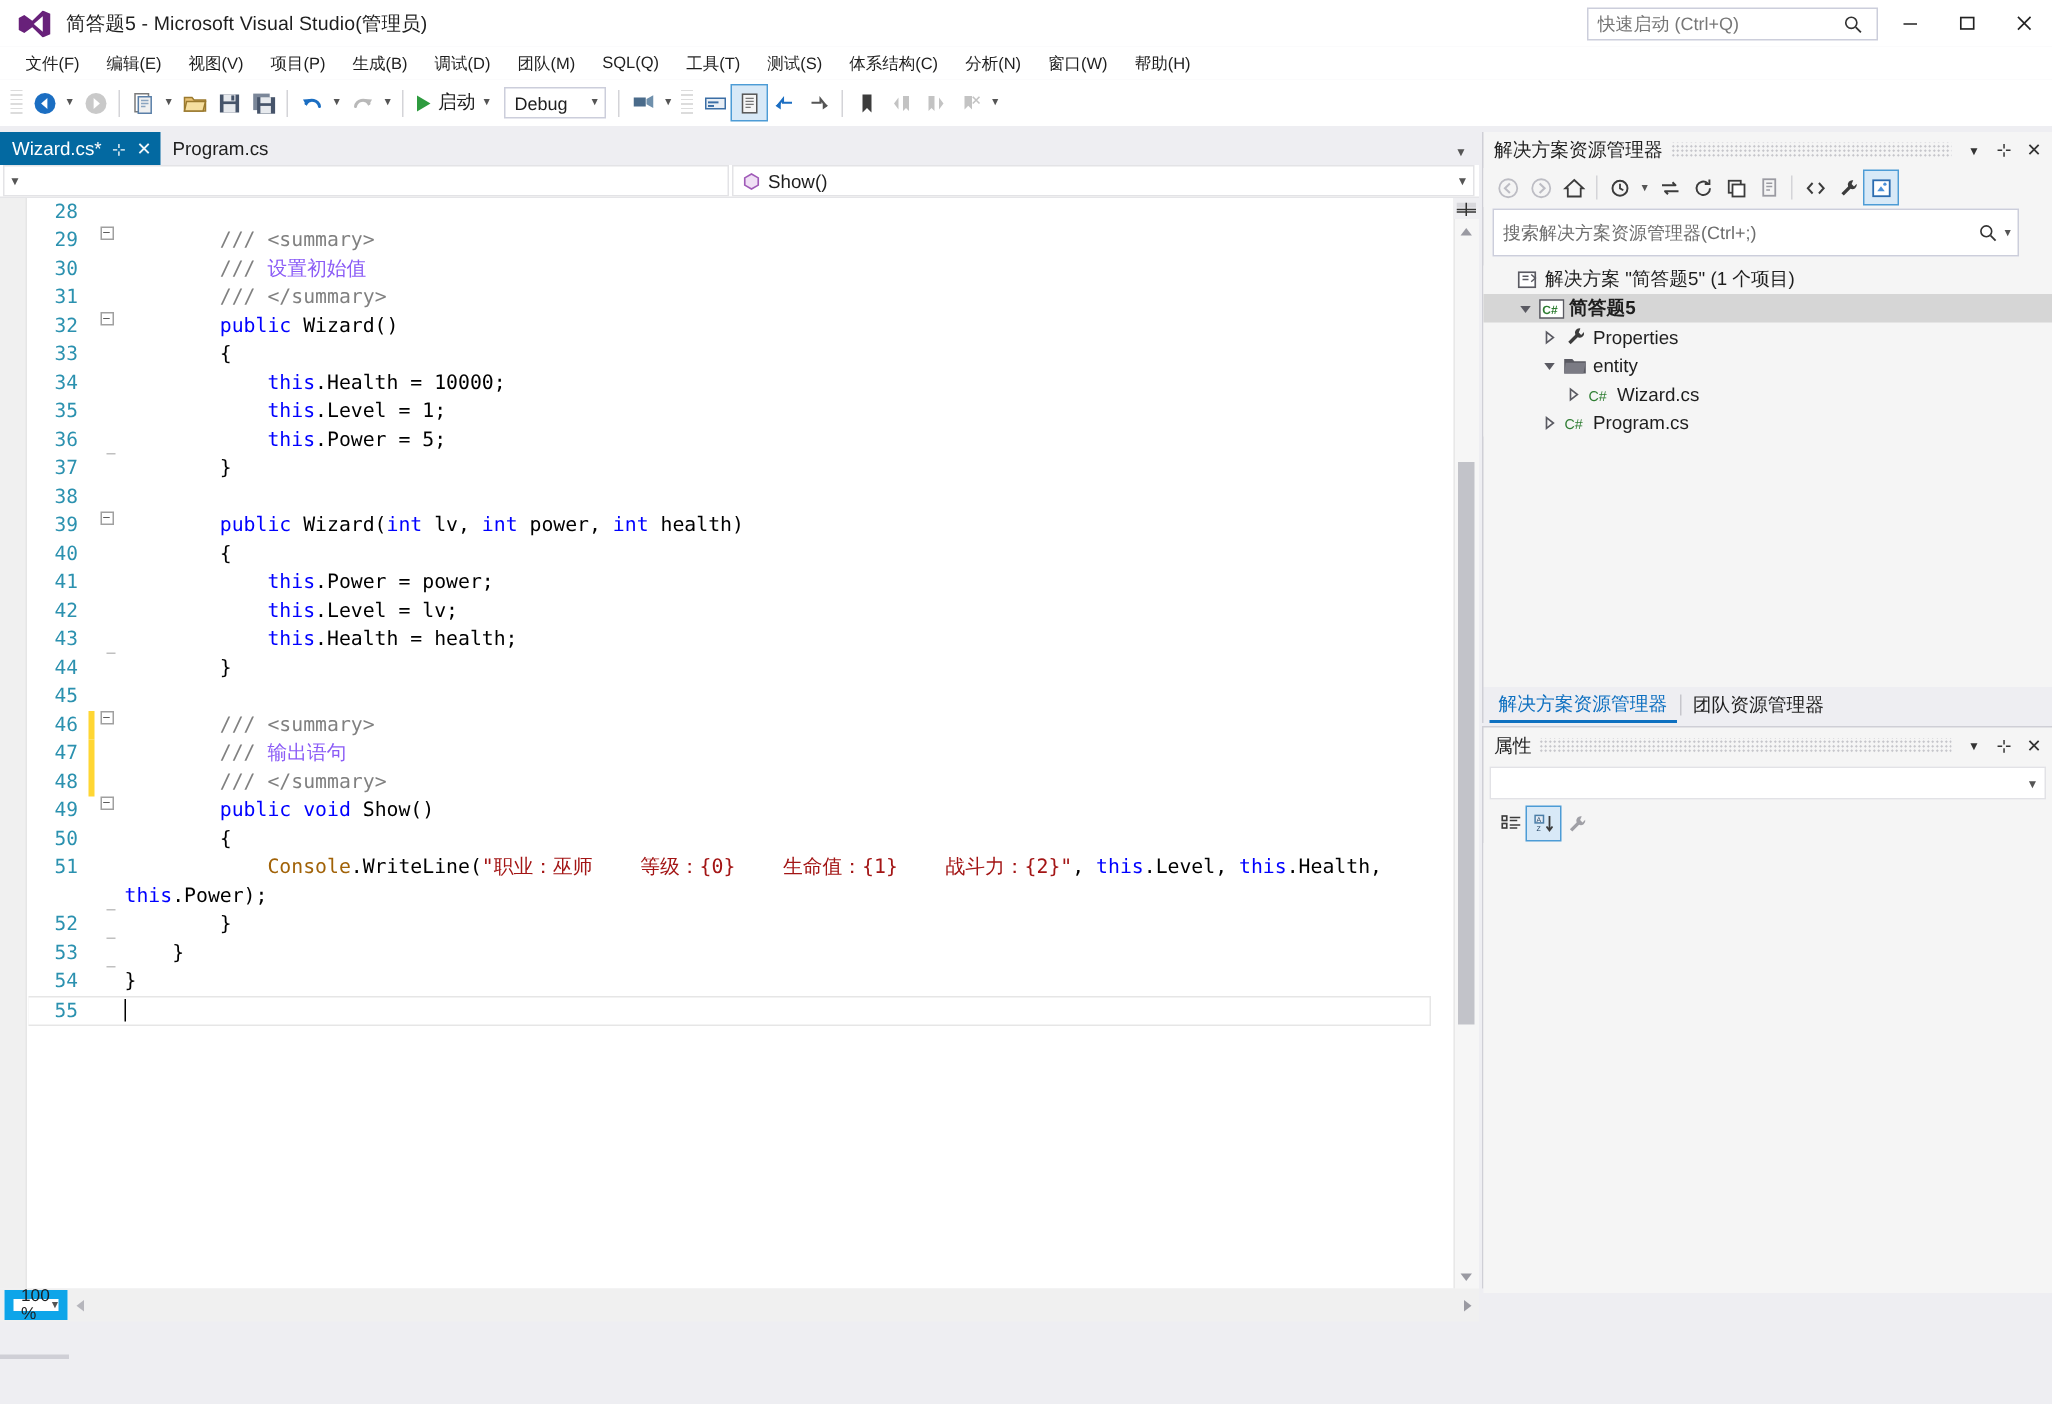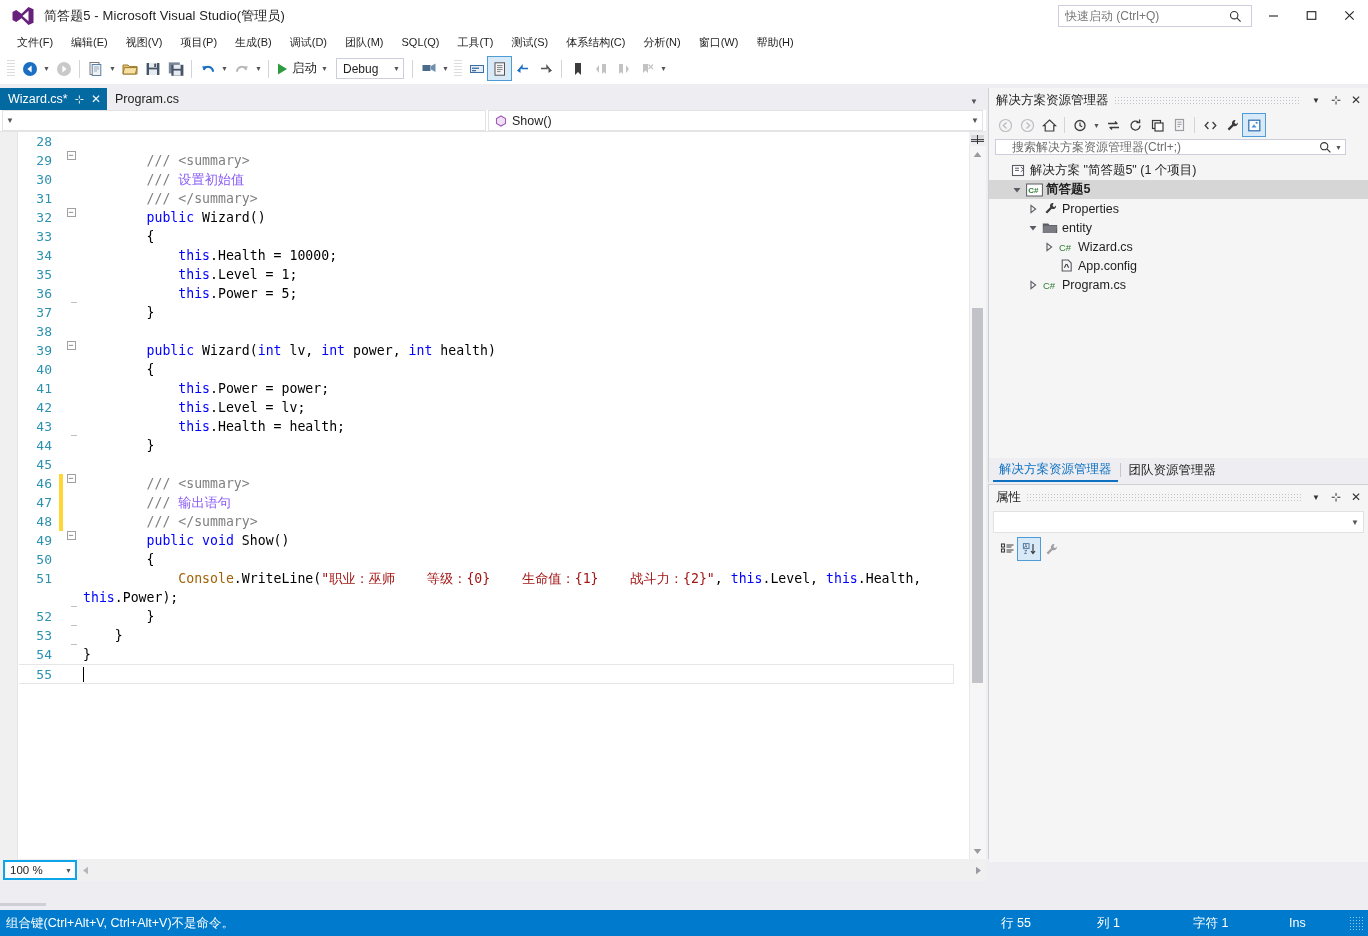--- a/index.html
+++ b/index.html
@@ -146,21 +146,21 @@
   .ed-arrow-up { position:absolute; right:0; top:14px; width:17px; height:16px; display:flex; align-items:center; justify-content:center; }
   .ed-arrow-dn { position:absolute; right:0; bottom:0; width:17px; height:16px; display:flex; align-items:center; justify-content:center; }
   .ed-thumb { position:absolute; right:3px; top:176px; width:11px; height:375px; background:#c2c3c9; }
 
   
   .ed-hrow {
     position:absolute; top:859px; left:0; width:986px; height:22px; background:#f0f0f0;
     display:flex; align-items:center;
   }
   .zoom-combo {
-    width:74px; height:20px; margin-left:3px; border:2px solid #0ea5e9; background:#fff;
+    width:42px; height:20px; margin-left:3px; border:6px solid #0ea5e9; background:#fff;
     display:flex; align-items:center; justify-content:space-between; padding:0 3px 0 5px;
     font-size:11.5px; color:#1e1e1e; cursor:default;
   }
   .ed-harrow-l { width:16px; height:17px; display:flex; align-items:center; justify-content:center; }
   .ed-hthumb { flex:1; height:17px; background:#f0f0f0; }
   .ed-harrow-r { width:16px; height:17px; display:flex; align-items:center; justify-content:center; }
 
   .errlist-bar {
     position:absolute; top:881px; left:0; width:986px; height:22px; background:#eeeef2;
     display:flex; align-items:center; padding-left:8px; font-size:12.5px; color:#1e1e1e;
@@ -181,22 +181,22 @@
     background-image:radial-gradient(#b9b9c0 35%, transparent 36%);
     background-size:3px 3px; background-position:0 4px; opacity:.85; }
   .ph-btn { width:20px; height:20px; display:flex; align-items:center; justify-content:center; cursor:default; }
   .pane-toolbar {
     height:26px; display:flex; align-items:center; padding-left:5px; background:#f5f5f5;
   }
   .pt-btn { width:22px; height:22px; display:flex; align-items:center; justify-content:center; cursor:default; }
   .pt-btn.boxed { outline:1px solid #4d9cd6; background:#d8e9f7; }
   .pt-sep { width:1px; height:16px; background:#d4d4d8; margin:0 4px; }
   .se-search {
-    height:16px; margin:1px 22px 0 6px; border:1px solid #cccedb; background:#fff;
-    display:flex; align-items:center; padding:0 3px 0 16px;
+    height:32px; margin:1px 22px 0 6px; border:1px solid #cccedb; background:#fff;
+    display:flex; align-items:center; padding:0 3px 0 6px;
   }
   .se-search input {
     border:none; outline:none; flex:1; font-size:12px; color:#444; background:transparent;
     font-family:"Liberation Sans", sans-serif;
   }
   .se-search input::placeholder { color:#6d6d6d; }
   .se-tree { margin-top:6px; background:#f5f5f5; font-size:12.5px; color:#1e1e1e; }
   .se-row { height:19px; display:flex; align-items:center; cursor:default; }
   .se-row.selected { background:#d6d6d6; font-weight:bold; }
   .se-exp { width:16px; min-width:16px; display:flex; align-items:center; justify-content:center; }
@@ -740,30 +740,20 @@
               <path d="M3 1.4 L7.6 5 L3 8.6 Z" fill="none" stroke="#5a5a62" stroke-width="1.1"></path>
             </svg>
           </span>
           <span class="se-icon">
             <svg width="16" height="14" viewBox="0 0 16 14">
               <text x="1" y="11" font-size="9.5" font-family="Liberation Sans" fill="#2e7d32">C#</text>
             </svg>
           </span>
           <span class="se-label">Wizard.cs</span>
         </div>
-        <div class="se-row" style="padding-left: 52px;">
-          <span class="se-exp"></span>
-          <span class="se-icon">
-            <svg width="15" height="15" viewBox="0 0 15 15">
-              <path d="M3.2 2h6l3 3v8h-9Z" fill="none" stroke="#5a5a62" stroke-width="1.1"></path>
-              <path d="M5.4 9.8 L7.3 6 M7.8 6 L9.6 9.8" stroke="#3c3c3c" stroke-width="1.1" fill="none"></path>
-            </svg>
-          </span>
-          <span class="se-label">App.config</span>
-        </div>
         <div class="se-row" style="padding-left: 36px;">
           <span class="se-exp">
             <svg width="10" height="10" viewBox="0 0 10 10">
               <path d="M3 1.4 L7.6 5 L3 8.6 Z" fill="none" stroke="#5a5a62" stroke-width="1.1"></path>
             </svg>
           </span>
           <span class="se-icon">
             <svg width="16" height="14" viewBox="0 0 16 14">
               <text x="1" y="11" font-size="9.5" font-family="Liberation Sans" fill="#2e7d32">C#</text>
             </svg>
@@ -824,23 +814,14 @@
           <svg width="15" height="15" viewBox="0 0 15 15">
               <path d="M10.5 2.2a3 3 0 0 0-3.4 4.1L2.6 10.8l1.6 1.6 4.5-4.5a3 3 0 0 0 4.1-3.4l-1.8 1.8-1.6-1.6Z" fill="#a0a0a6"></path>
             </svg>
         </span>
       </div>
     </div>
 
     <div class="props-body"></div>
   </div>
 
-  <div class="statusbar">
-    <div class="sb-msg">组合键(Ctrl+Alt+V, Ctrl+Alt+V)不是命令。</div>
-    <div class="sb-spacer"></div>
-    <div class="sb-cell">行 55</div>
-    <div class="sb-cell">列 1</div>
-    <div class="sb-cell">字符 1</div>
-    <div class="sb-cell" style="width:60px;">Ins</div>
-    <div class="sb-grip"></div>
-  </div>
 
 </div>
 
 </body></html>

